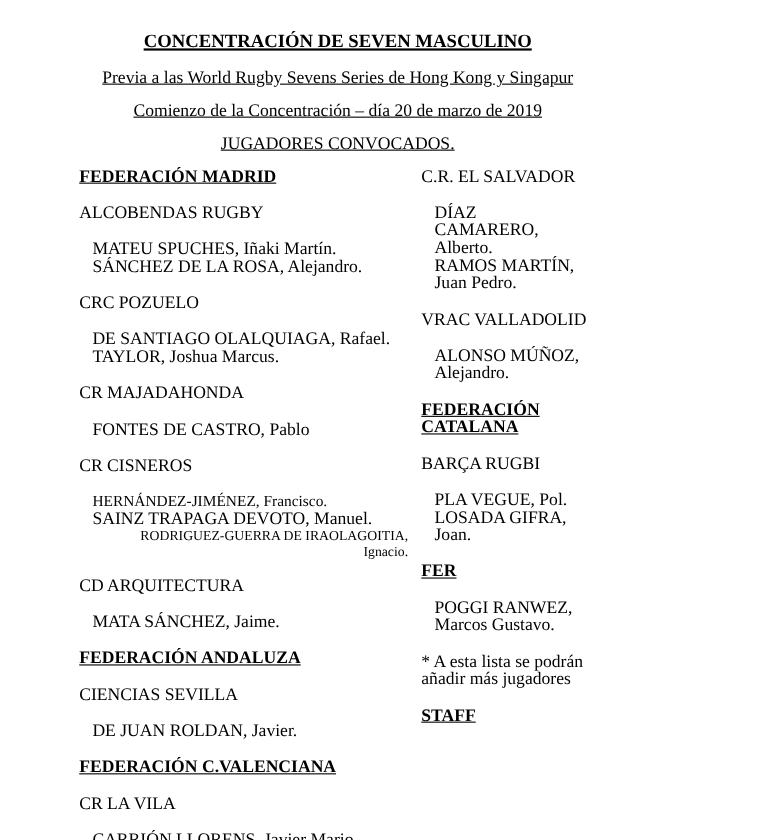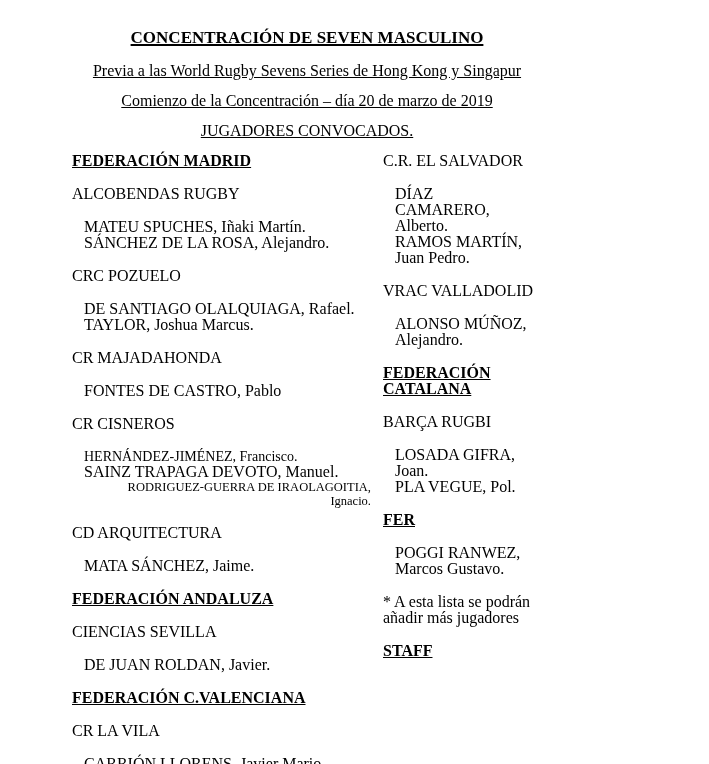--- a/index.html
+++ b/index.html
@@ -123,22 +123,22 @@
 
       <p class="club">VRAC VALLADOLID</p>
       <div class="group">
         <div class="line">ALONSO MÚÑOZ, Alejandro.</div>
       </div>
 
       <p class="fed">FEDERACIÓN CATALANA</p>
 
       <p class="club">BARÇA RUGBI</p>
       <div class="group">
+        <div class="line">PLA VEGUE, Pol.</div>
         <div class="line">LOSADA GIFRA, Joan.</div>
-        <div class="line">PLA VEGUE, Pol.</div>
       </div>
 
       <p class="fed">FER</p>
       <div class="group">
         <div class="line">POGGI RANWEZ, Marcos Gustavo.</div>
       </div>
 
       <p class="note">* A esta lista se podrán añadir más jugadores</p>
 
       <p class="fed">STAFF</p>

